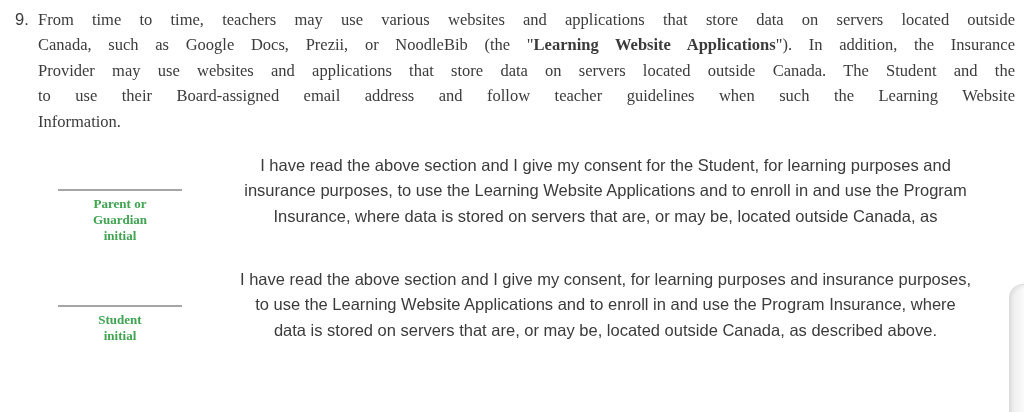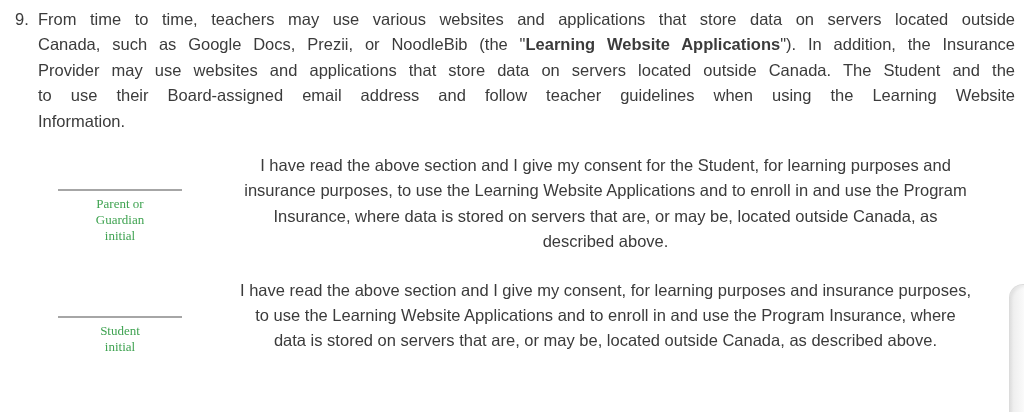--- a/index.html
+++ b/index.html
@@ -9,37 +9,37 @@
     font-family: "Liberation Sans", sans-serif;
     color: #3b3b3b;
     overflow: hidden;
   }
   .page { position: relative; width: 1024px; height: 412px; overflow: hidden; background: #fff; }
 
   
   .item9 { display: flex; padding: 7px 9px 0 15px; }
   .item9-num { flex: none; width: 23px; font-size: 16.5px; line-height: 25.4px; }
   .p9 { flex: 1; font-size: 16.5px; line-height: 25.4px; min-width: 0; }
-  .p9 .line { text-align: justify; text-align-last: justify; }
+  .p9 .line { text-align: justify; text-align-last: justify; font-family: Liberation Serif, serif; }
   .p9 .line:last-child { text-align: justify; text-align-last: left; }
   .line b { font-weight: bold; }
 
   
   .consent { display: flex; }
   .consent-parent { margin-top: 19px; }
   .consent-student { margin-top: 23px; }
   .label-col { flex: none; width: 187px; }
   .consent-parent .label-col { padding-top: 36px; }
   .consent-student .label-col { padding-top: 38px; }
   .initial-line { margin-left: 58px; width: 124px; border-top: 2px solid #a6a6a6; height: 0; }
   .label-text {
     margin: 5px 0 0 58px; width: 124px;
     text-align: center;
     font-family: "Liberation Serif", serif;
-    font-weight: normal;
+    font-weight: bold;
     font-size: 13px; line-height: 16px;
     color: #3fa351;
   }
   .consent-text { flex: 1; font-size: 16.5px; line-height: 25.4px; min-width: 0; }
   .consent-text .line { white-space: nowrap; text-align: center; }
 
   
   .floating-widget {
     position: absolute;
     left: 1009px; top: 284px;
@@ -55,39 +55,38 @@
 <body>
 
 <div class="page">
 
   <div class="item9">
     <div class="item9-num">9.</div>
     <div class="p9">
         <div class="line"><span>From time to time, teachers may use various websites and applications that store data on servers located outside</span></div>
         <div class="line"><span>Canada, such as Google Docs, Prezii, or NoodleBib (the "</span><b>Learning Website Applications</b><span>"). In addition, the Insurance</span></div>
         <div class="line"><span>Provider may use websites and applications that store data on servers located outside Canada. The Student and the</span></div>
-        <div class="line"><span>to use their Board-assigned email address and follow teacher guidelines when using the Learning Website</span></div>
+        <div class="line"><span>to use their Board-assigned email address and follow teacher guidelines when such the Learning Website</span></div>
         <div class="line"><span>Information.</span></div>
       </div>
   </div>
 
   <div class="consent consent-parent">
     <div class="label-col">
       <div class="initial-line"></div>
       <div class="label-text">
           <div class="line"><span>Parent or</span></div>
           <div class="line"><span>Guardian</span></div>
           <div class="line"><span>initial</span></div>
         </div>
     </div>
     <div class="consent-text">
         <div class="line"><span>I have read the above section and I give my consent for the Student, for learning purposes and</span></div>
         <div class="line"><span>insurance purposes, to use the Learning Website Applications and to enroll in and use the Program</span></div>
         <div class="line"><span>Insurance, where data is stored on servers that are, or may be, located outside Canada, as</span></div>
-        <div class="line"><span>described above.</span></div>
       </div>
   </div>
 
   <div class="consent consent-student">
     <div class="label-col">
       <div class="initial-line"></div>
       <div class="label-text">
           <div class="line"><span>Student</span></div>
           <div class="line"><span>initial</span></div>
         </div>

